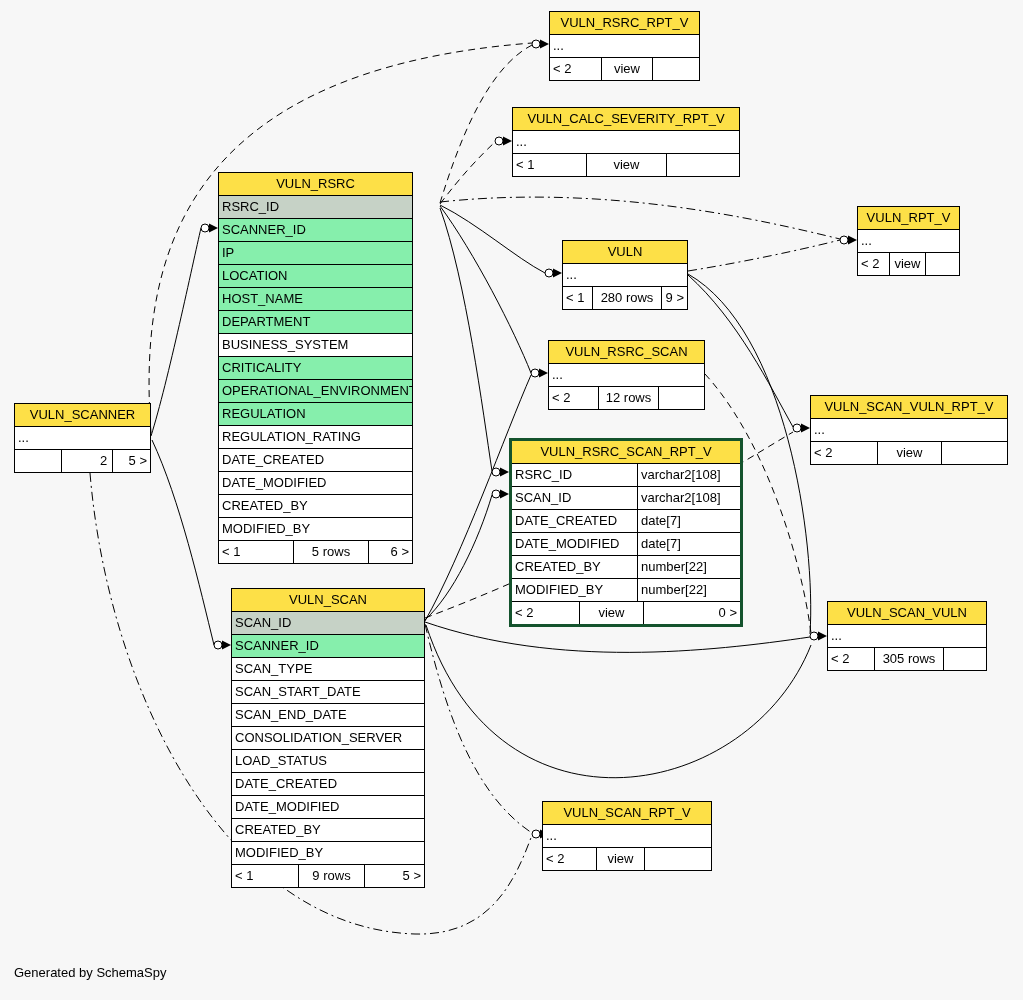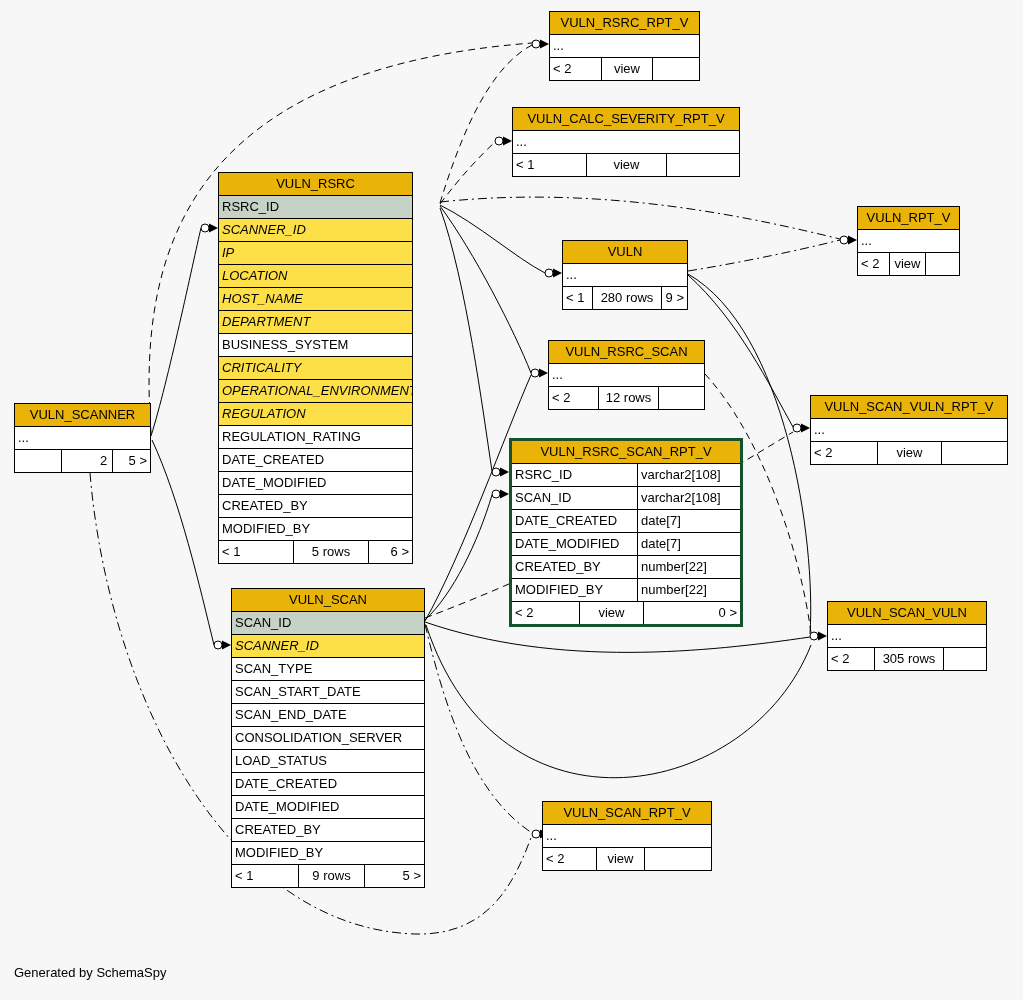--- a/index.html
+++ b/index.html
@@ -14,31 +14,31 @@
   .tbl{
     position:absolute;
     border:1px solid #000;
     background:#fff;
     box-sizing:border-box;
     font-size:13px;
   }
   .tbl.highlight{border:3px solid #14532d;}
   .tbl-header{
     height:22px;line-height:22px;text-align:center;
-    background:#eab308;border-bottom:1px solid #000;
+    background:#fde047;border-bottom:1px solid #000;
     white-space:nowrap;overflow:hidden;
   }
   .tbl-row{
     height:23px;line-height:22px;box-sizing:border-box;
     border-bottom:1px solid #000;
     display:flex;align-items:stretch;
     background:#fff;white-space:nowrap;overflow:hidden;
   }
   .tbl-row.pk{background:#c6d2c6;}
-  .tbl-row.indexed{background:#fde047;font-style:italic;}
+  .tbl-row.indexed{background:#86efac;}
   .cname{padding-left:3px;flex:1;overflow:hidden;}
   .ctype{width:99px;border-left:1px solid #000;padding-left:3px;flex:none;}
   .tbl-footer{
     height:22px;line-height:21px;display:flex;background:#fff;
   }
   .fcell{
     box-sizing:border-box;display:block;height:22px;overflow:hidden;
     padding:0 3px;
   }
   .fcell + .fcell{border-left:1px solid #000;}

